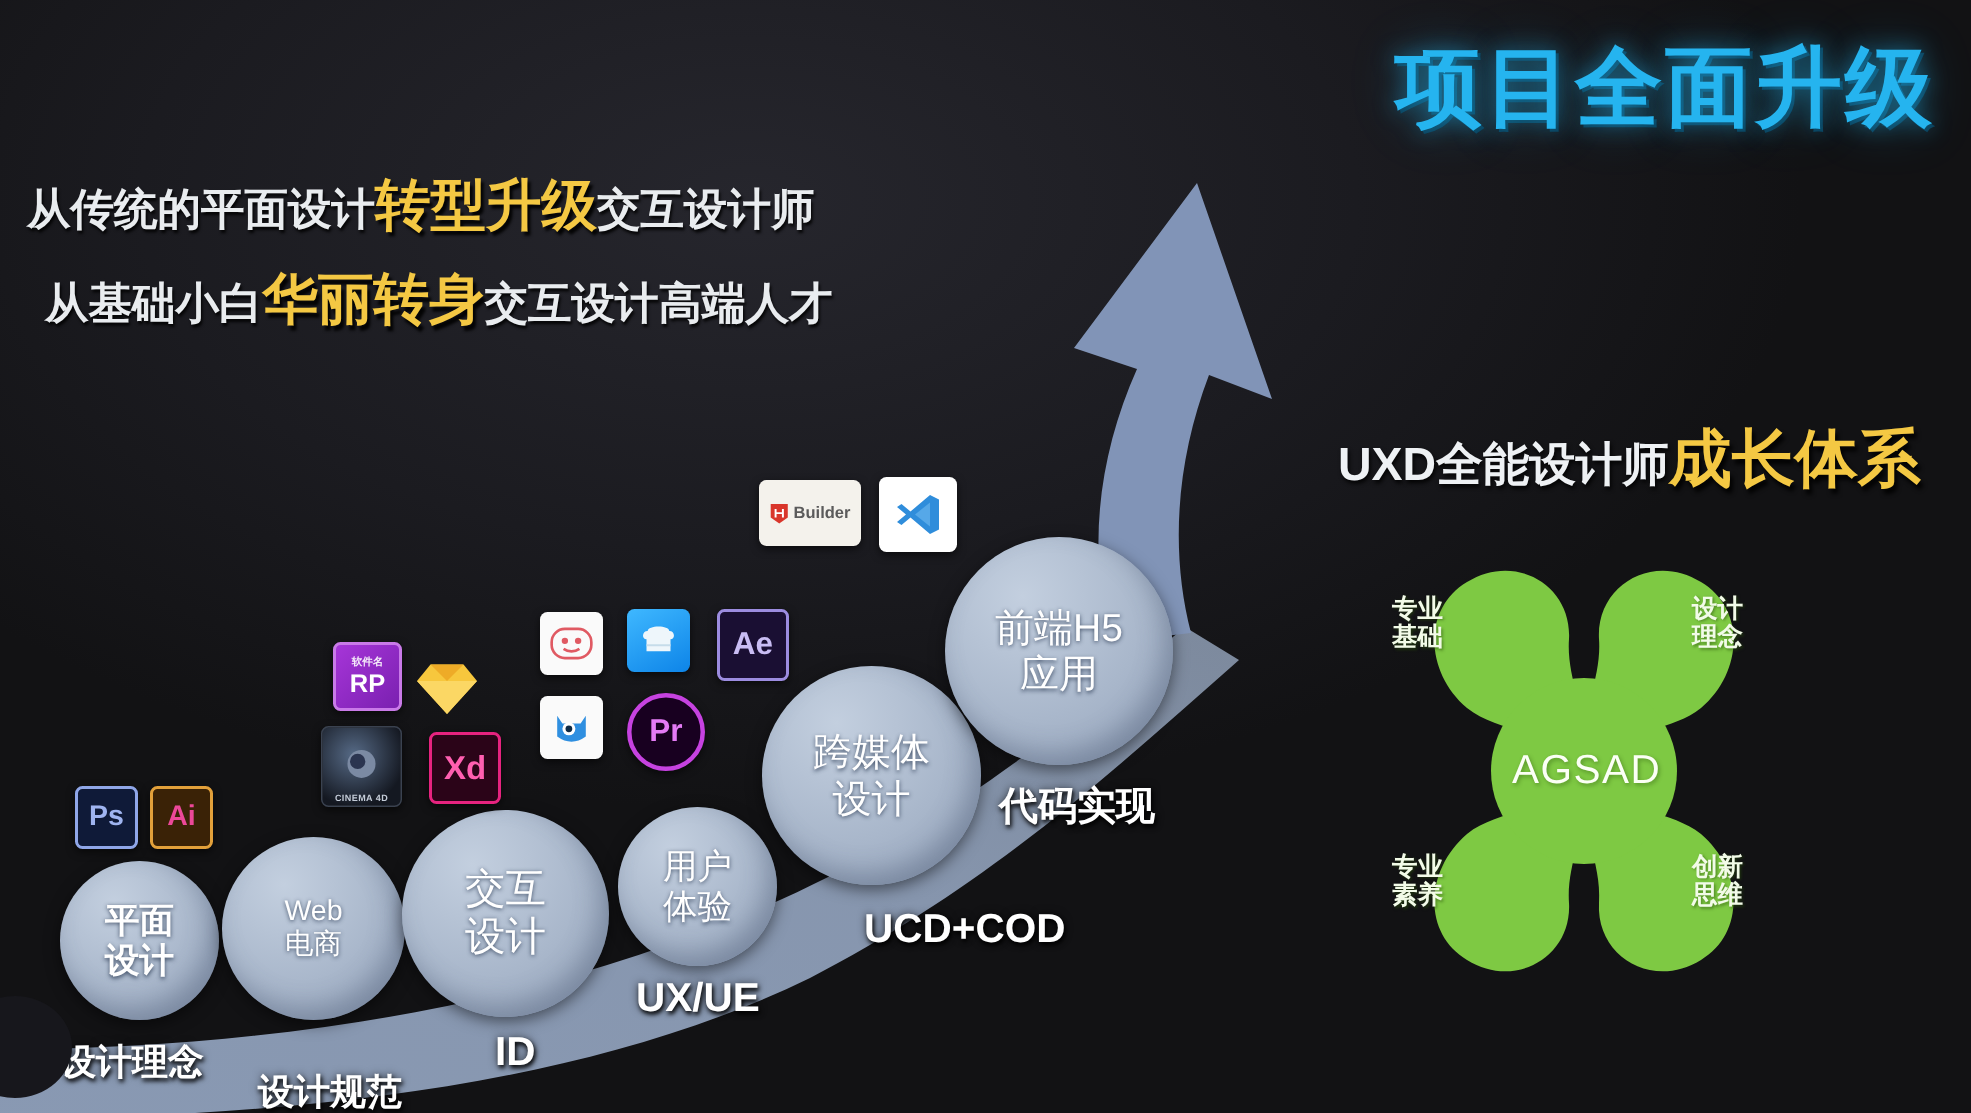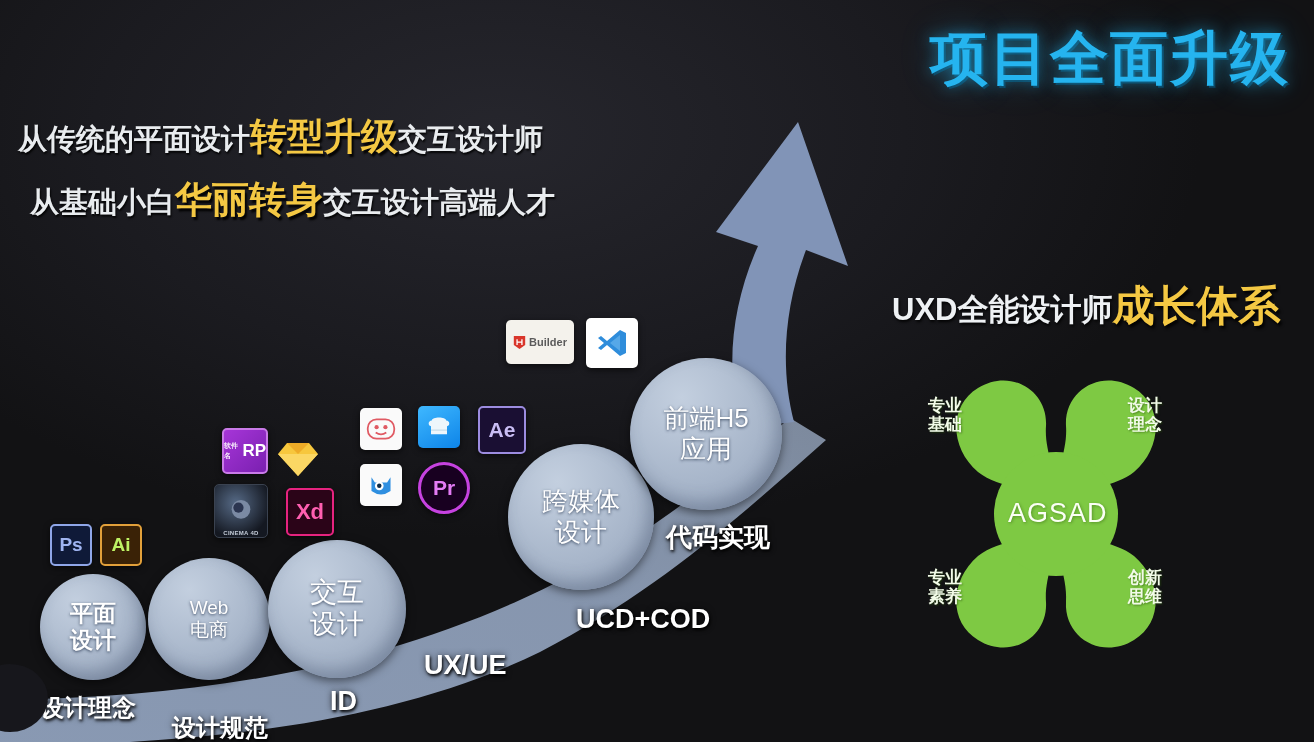--- a/index.html
+++ b/index.html
@@ -62,22 +62,22 @@
     position:absolute;color:#ffffff;font-weight:bold;white-space:nowrap;
     text-shadow:1px 2px 3px rgba(0,0,0,.95),0 0 6px rgba(0,0,0,.6);
   }
   
   .appicon{
     position:absolute;border-radius:5px;overflow:hidden;
     display:flex;align-items:center;justify-content:center;
     font-weight:bold;box-shadow:0 2px 6px rgba(0,0,0,.6);
   }
   .ico-ps{background:#0f1a38;border:2px solid #8fa6e8;color:#9fb4f0;}
-  .ico-ai{background:#3a2206;border:2px solid #e2a03a;color:#bef264;}
-  .ico-rp{background:linear-gradient(135deg,#a635d8,#7a20b0);border:2px solid #c97ae8;color:#fff;flex-direction:row;}
+  .ico-ai{background:#3a2206;border:2px solid #e2a03a;color:#ec4899;}
+  .ico-rp{background:linear-gradient(135deg,#a635d8,#7a20b0);border:2px solid #c97ae8;color:#fff;flex-direction:column;}
   .ico-xd{background:#2b0418;border:2px solid #e6237f;color:#ff5fb0;}
   .ico-c4d{background:radial-gradient(circle at 40% 35%,#566a86,#141821 75%);border:1px solid #3a4250;color:#b9c3d2;flex-direction:column;}
   .ico-ae{background:#1a0f33;border:2px solid #9c8ce0;color:#c9bdf4;}
   .ico-pr{background:#180020;border-radius:50%;border:3px solid #c642e0;color:#e47bf5;}
   .ico-white{background:#fafafa;}
   .ico-hb{background:#f4f2ec;}
   .ico-vs{background:#ffffff;}
   .ico-md{background:linear-gradient(150deg,#3fb8ff,#0d84e8);}
 
   
@@ -147,20 +147,26 @@
       </div>
   </div>
 
   <div class="bubble" style="left:268px;top:540px;width:138px;height:138px;font-size:27px;">
     <div>
         <span>交互</span>
         <span>设计</span>
       </div>
   </div>
 
+  <div class="bubble" style="left:412px;top:538px;width:106px;height:106px;font-size:23px;">
+    <div>
+        <span>用户</span>
+        <span>体验</span>
+      </div>
+  </div>
 
   <div class="bubble" style="left:508px;top:444px;width:146px;height:146px;font-size:26px;">
     <div>
         <span>跨媒体</span>
         <span>设计</span>
       </div>
   </div>
 
   <div class="bubble" style="left:630px;top:358px;width:152px;height:152px;font-size:26px;">
     <div>

